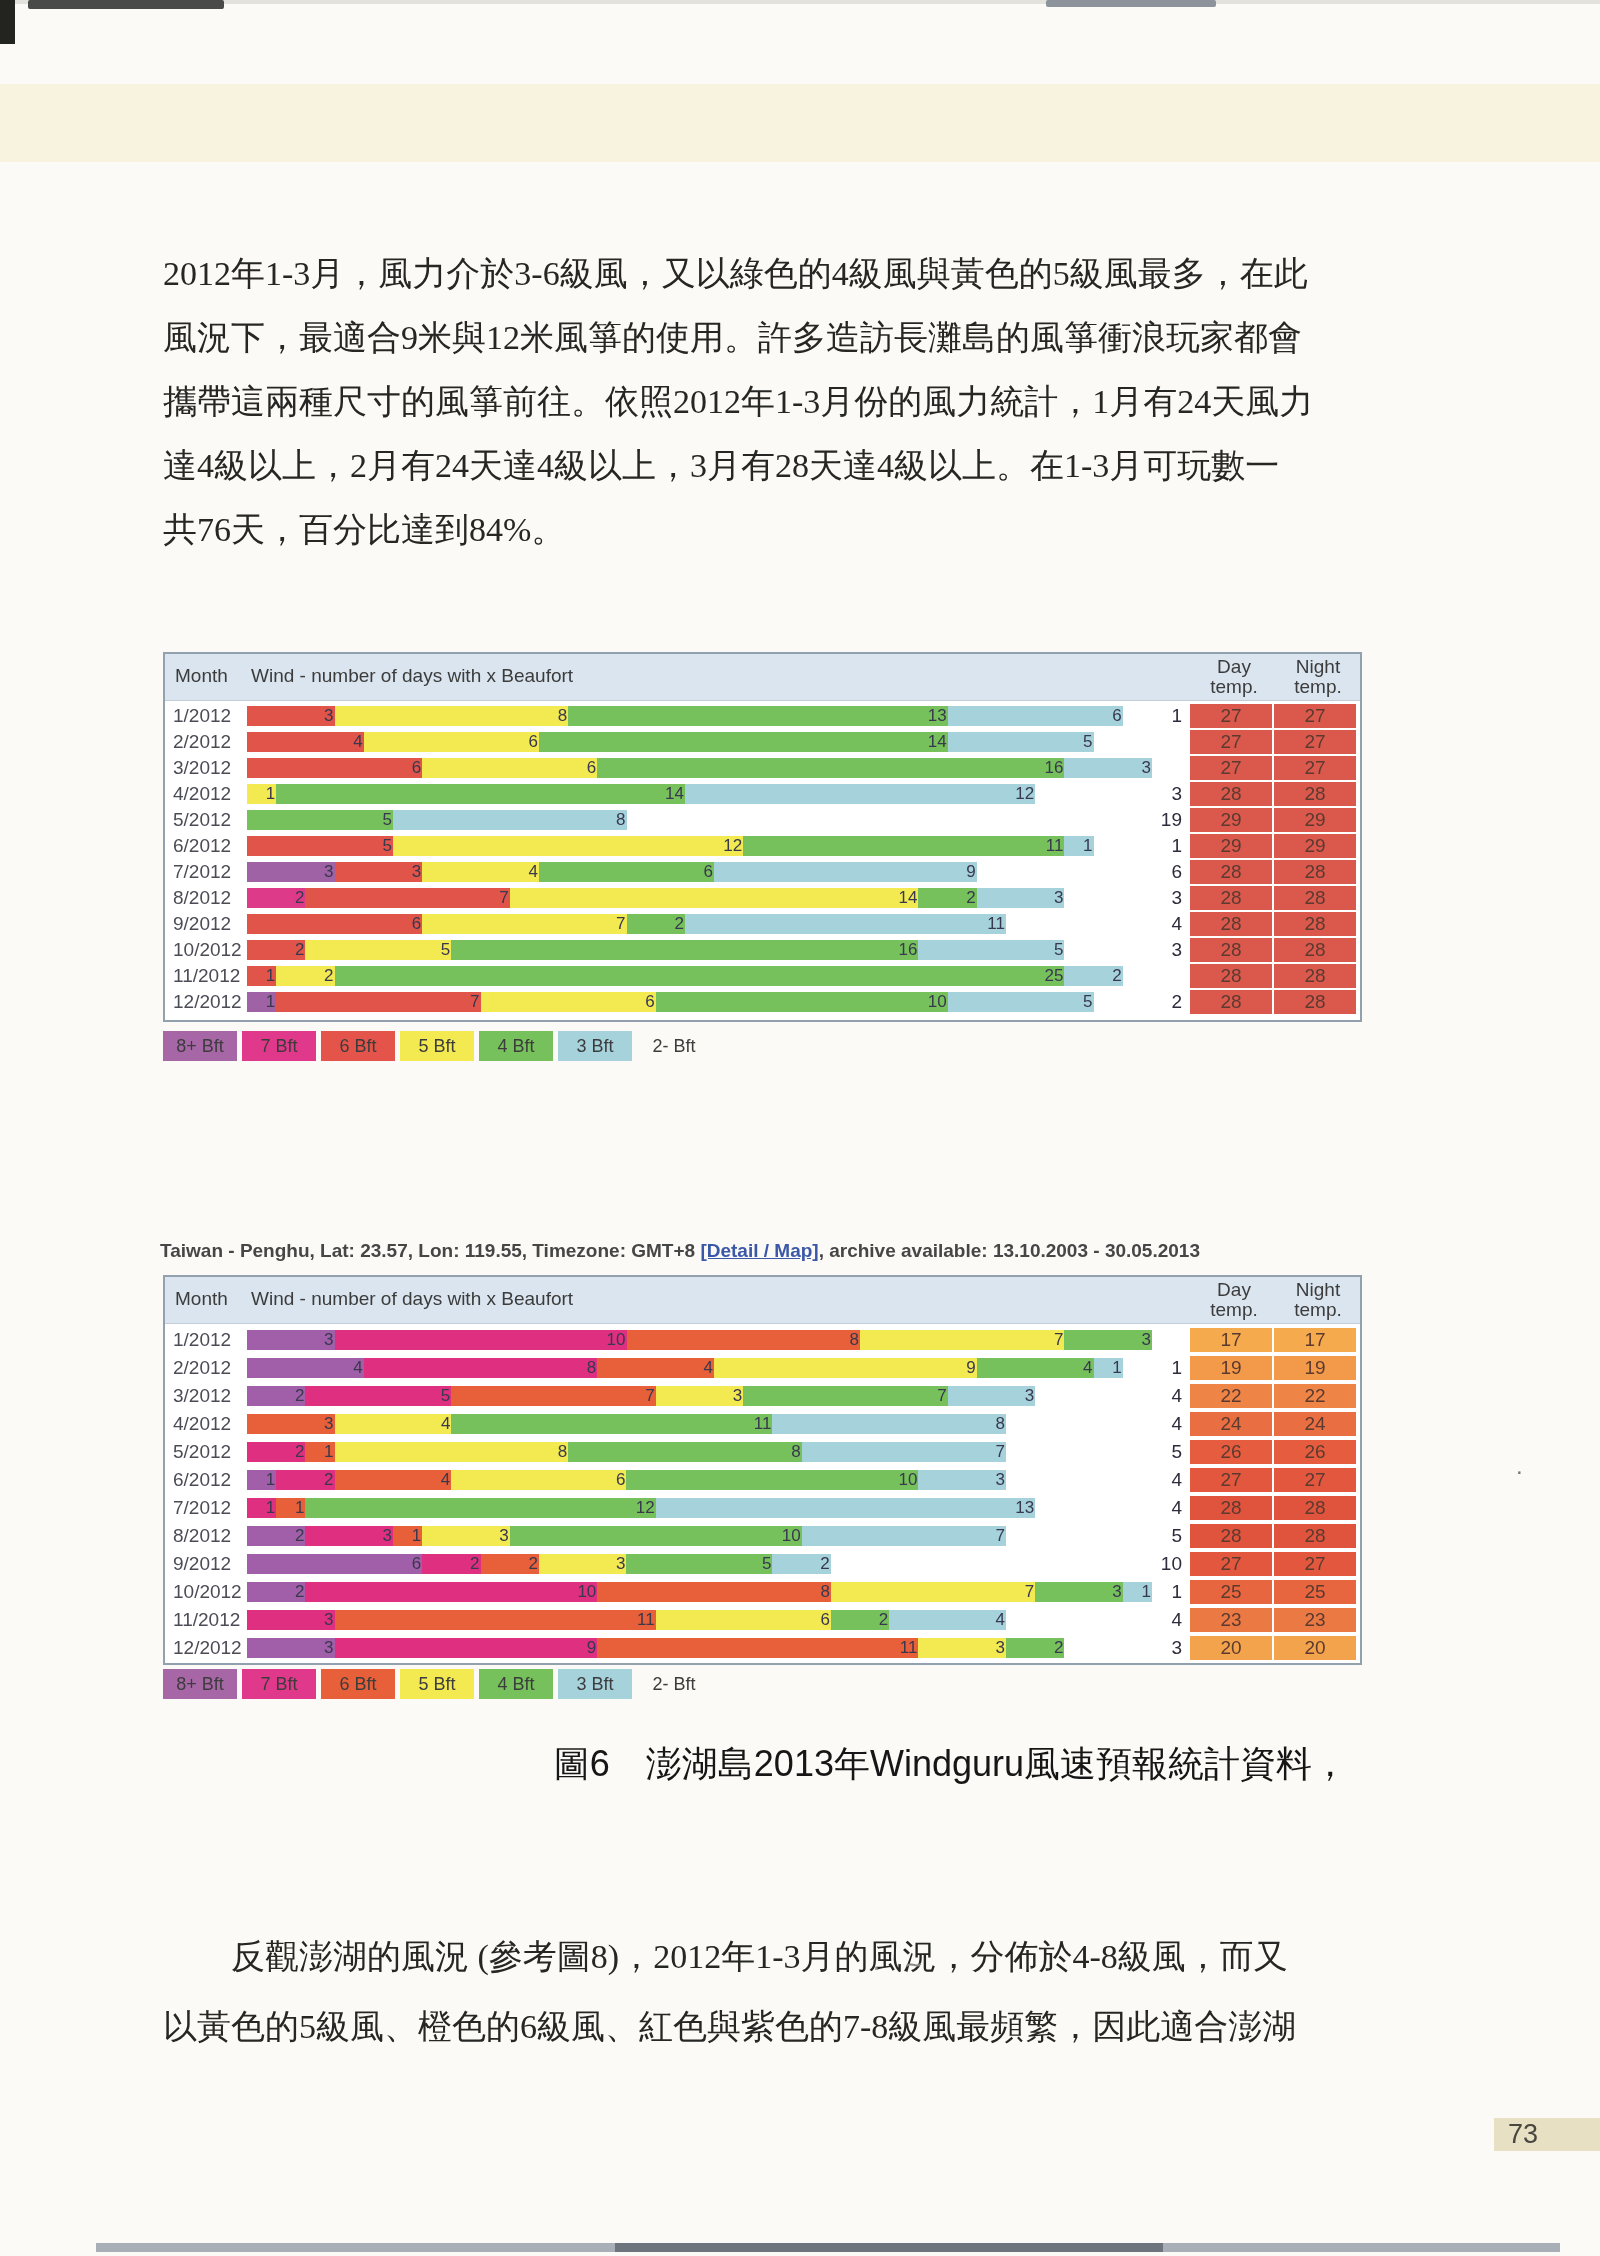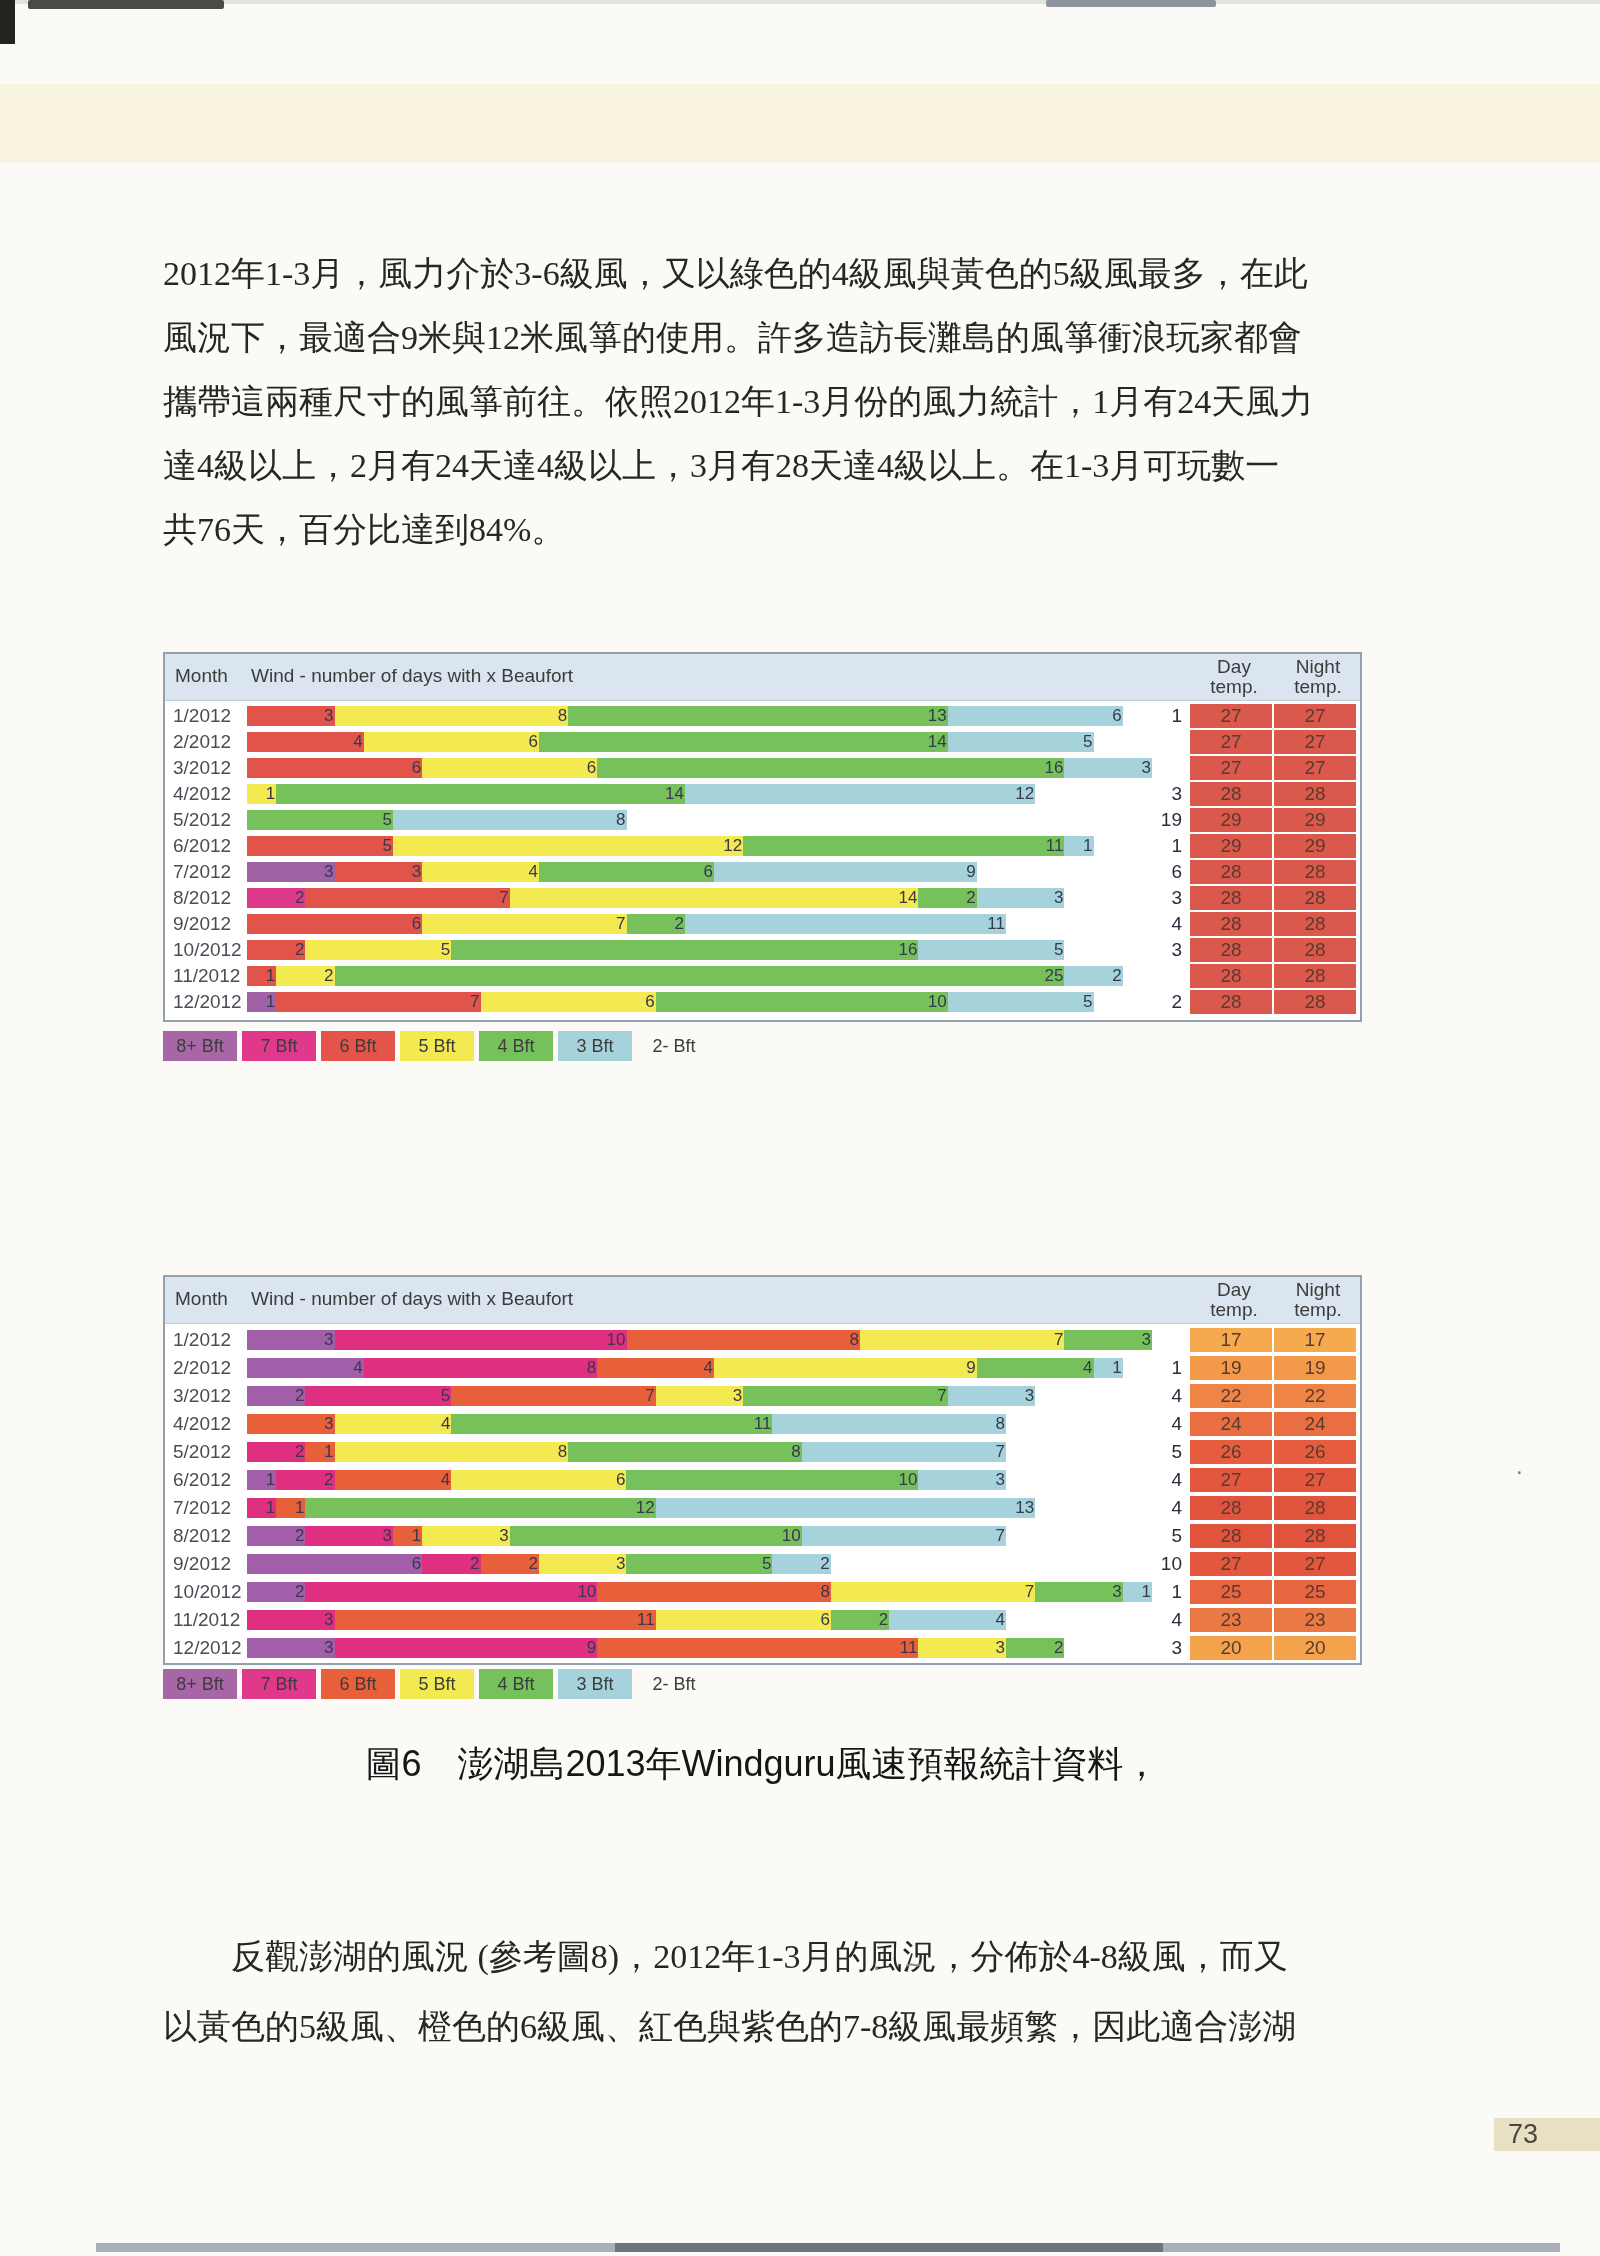--- a/index.html
+++ b/index.html
@@ -17,21 +17,21 @@
   .pen-dot{position:absolute;left:872px;top:1952px;font-size:26px;color:#9a9a98;}
   .dot2{position:absolute;left:1516px;top:1452px;font-size:24px;color:#777;}
   
   .body-text{position:absolute;color:#262624;font-family:"Liberation Serif",serif;
              font-size:34px;white-space:pre-line;}
   .para1{left:163px;top:242px;width:1210px;line-height:64px;}
   .para2{left:163px;top:1922px;width:1240px;line-height:70px;text-indent:0;}
   
   .caption{position:absolute;color:#161616;font-size:36px;font-family:"Liberation Sans",sans-serif;}
   .fig5{left:222px;top:1126px;width:1160px;}
-  .fig6-l1{left:163px;top:1740px;width:1199px;text-align:center;}
+  .fig6-l1{left:149px;top:1740px;width:1199px;text-align:right;}
   .fig6-l2{left:163px;top:1797px;width:1260px;text-align:center;}
   
   .penghu-line{position:absolute;left:160px;top:1240px;font-size:19px;font-weight:bold;color:#464646;}
   .penghu-line a{color:#3a57a8;text-decoration:underline;cursor:pointer;}
   
   .wg{position:absolute;left:163px;width:1199px;background:#fff;border:2px solid #93a0ad;box-sizing:border-box;}
   #wg-0{top:652px;height:370px;}
   #wg-1{top:1275px;height:390px;}
   .wg-header{display:flex;align-items:flex-start;background:#dae5ef;height:46px;
              border-bottom:1px solid #c2cdd8;color:#3c3c3c;font-size:19px;}
@@ -337,20 +337,23 @@
       <div class="chip" style="background: rgb(167, 103, 167);">8+ Bft</div>
       <div class="chip" style="background: rgb(224, 56, 138);">7 Bft</div>
       <div class="chip" style="background: rgb(228, 84, 74);">6 Bft</div>
       <div class="chip" style="background: rgb(242, 234, 80);">5 Bft</div>
       <div class="chip" style="background: rgb(118, 193, 92);">4 Bft</div>
       <div class="chip" style="background: rgb(165, 210, 219);">3 Bft</div>
       <div class="chip">2- Bft</div>
     </div>
 
 
+  <div class="penghu-line">
+    <span>Taiwan - Penghu,  Lat: 23.57, Lon: 119.55, Timezone: GMT+8 </span><a>[Detail / Map]</a><span>, archive available: 13.10.2003 - 30.05.2013</span>
+  </div>
 
   <div class="wg" id="wg-1">
       <div class="wg-header">
         <div class="h-month">Month</div>
         <div class="h-wind">Wind - number of days with x Beaufort</div>
         <div class="h-temp">
           <div>Day</div>
           <div>temp.</div>
         </div>
         <div class="h-temp">

